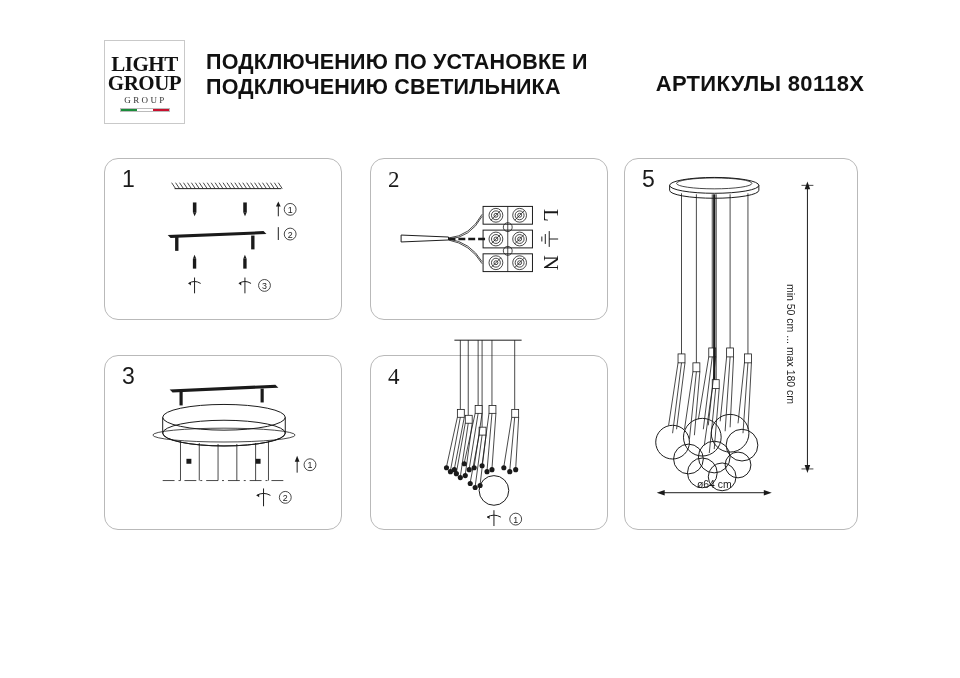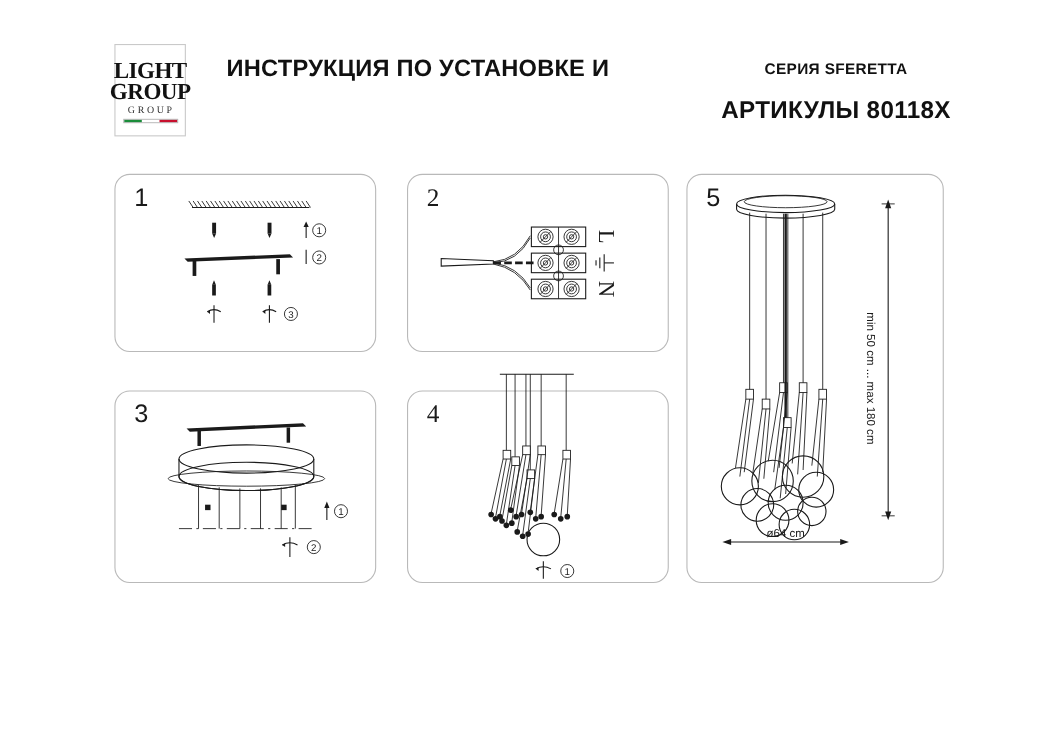--- a/index.html
+++ b/index.html
@@ -13,21 +13,21 @@
     position: relative;
     width: 960px; height: 678px;
     background: #ffffff;
   }
 
   
   #header { position: absolute; left: 0; top: 0; width: 960px; height: 140px; }
 
   #logo-box {
     position: absolute; left: 104px; top: 40px;
-    width: 65px; height: 84px;
+    width: 81px; height: 84px;
     border: 1px solid #c9c9c9;
     background: #fff;
     display: flex; flex-direction: column;
     align-items: center; justify-content: center;
     padding-top: 2px;
   }
   .logo-word {
     font-family: "Liberation Serif", serif;
     font-weight: bold;
     font-size: 21px;
@@ -133,25 +133,25 @@
       <div class="logo-word">GROUP</div>
       <div class="logo-group">GROUP</div>
       <div class="logo-flag">
         <i style="background:#1a8c3a"></i>
           <i style="background:#ffffff"></i>
           <i style="background:#c8102e"></i>
       </div>
     </div>
 
     <div id="title-block">
-      <div class="title-line">ИНСТРУКЦИЯ ПО УСТАНОВКЕ И</div>
+      <div class="title-line">ПОДКЛЮЧЕНИЮ ПО УСТАНОВКЕ И</div>
+      <div class="title-line">ПОДКЛЮЧЕНИЮ СВЕТИЛЬНИКА</div>
     </div>
 
     <div id="series-block">
-      <div class="series-line">СЕРИЯ SFERETTA</div>
       <div class="article-line">АРТИКУЛЫ 80118X</div>
     </div>
   </div>
 
   <div class="panel" id="panel-1">
     <div class="panel-num">1</div>
     <svg class="art" viewBox="0 0 238 162">
 
       <line x1="70" y1="30" x2="178" y2="30" class="stroke thin"></line>
       <g class="stroke hair">

